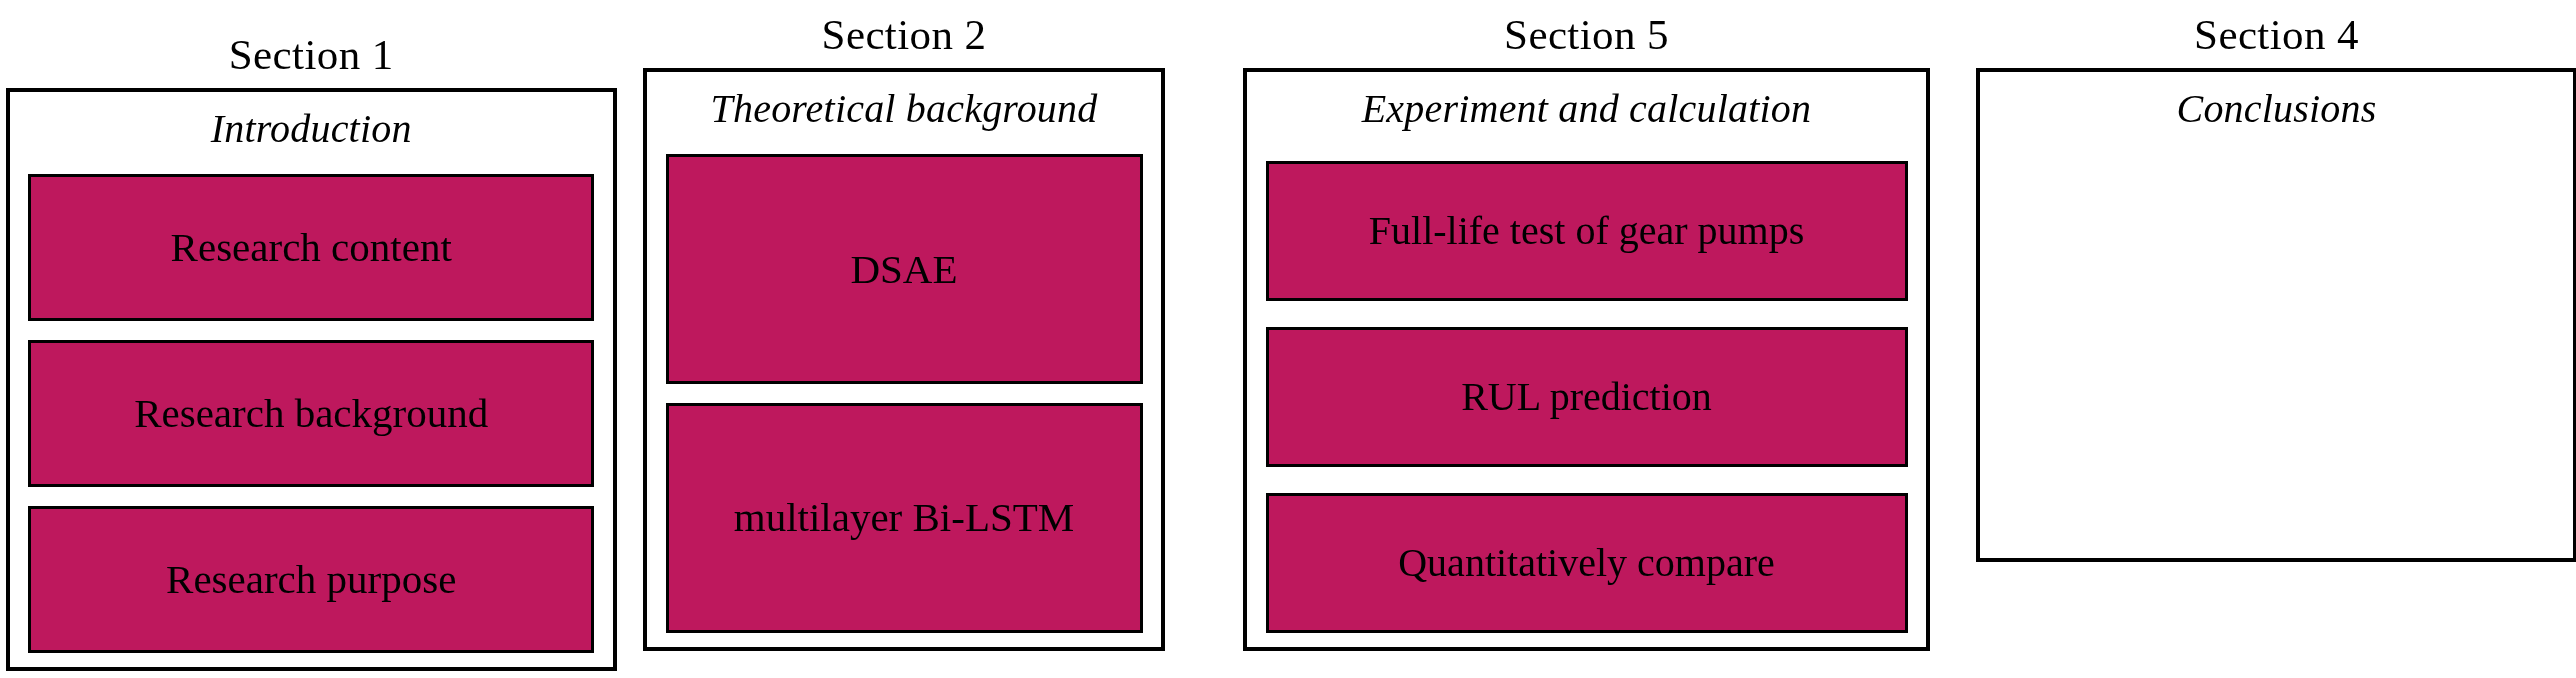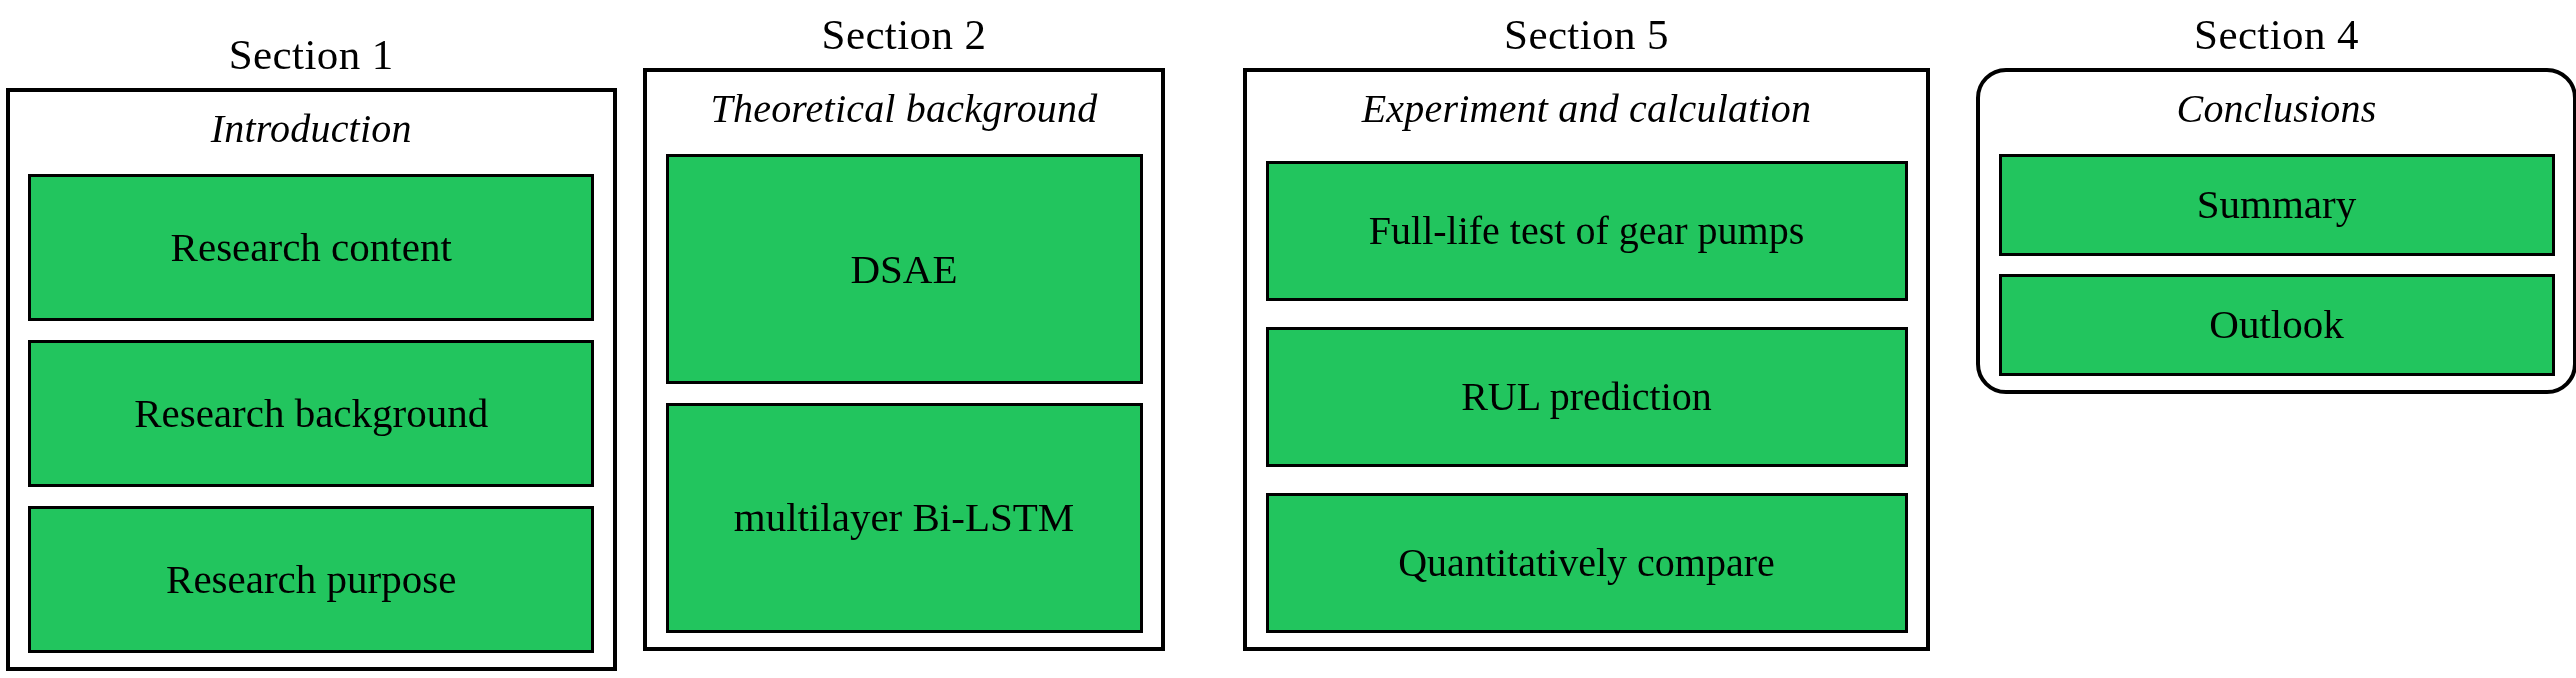--- a/index.html
+++ b/index.html
@@ -75,36 +75,36 @@
   .item-box {
     border: 3.6px solid #000000;
     box-sizing: border-box;
     flex: 1 1 0;
     display: flex;
     align-items: center;
     justify-content: center;
     text-align: right;
     font-size: 41px;
     line-height: 1.05;
-    background: #22c55e;
+    background: #be185d;
     white-space: nowrap;
     min-height: 0;
   }
 
   
   #col-1 { left: 5.7px;    width: 611px; margin-top: 20px; }
   #col-2 { left: 643px;  width: 522px; }
   #col-3 { left: 1243px; width: 687px; }
   #col-4 { left: 1960px; width: 601px; margin-left: 16px; }
 
   #col-1 .outer-box,
   #col-2 .outer-box,
   #col-3 .outer-box { height: 583px; }
 
-  #col-4 .outer-box { height: 326px; border-radius: 30px; }
+  #col-4 .outer-box { height: 494px; }
 
   #col-3 .item-box { font-size: 40px; margin-top: 7px; }
   #col-2 .item-box { font-size: 41px; }
 </style>
 </head>
 <body>
 
 <div id="diagram">
 
   <div class="column" id="col-1">
@@ -139,21 +139,17 @@
         <div class="item-box">RUL prediction</div>
         <div class="item-box">Quantitatively compare</div>
       </div>
     </div>
   </div>
 
   <div class="column" id="col-4">
     <div class="section-title">Section 4</div>
     <div class="outer-box">
       <div class="group-label">Conclusions</div>
-      <div class="items">
-        <div class="item-box">Summary</div>
-        <div class="item-box">Outlook</div>
-      </div>
     </div>
   </div>
 
 </div>
 
 
 </body></html>

